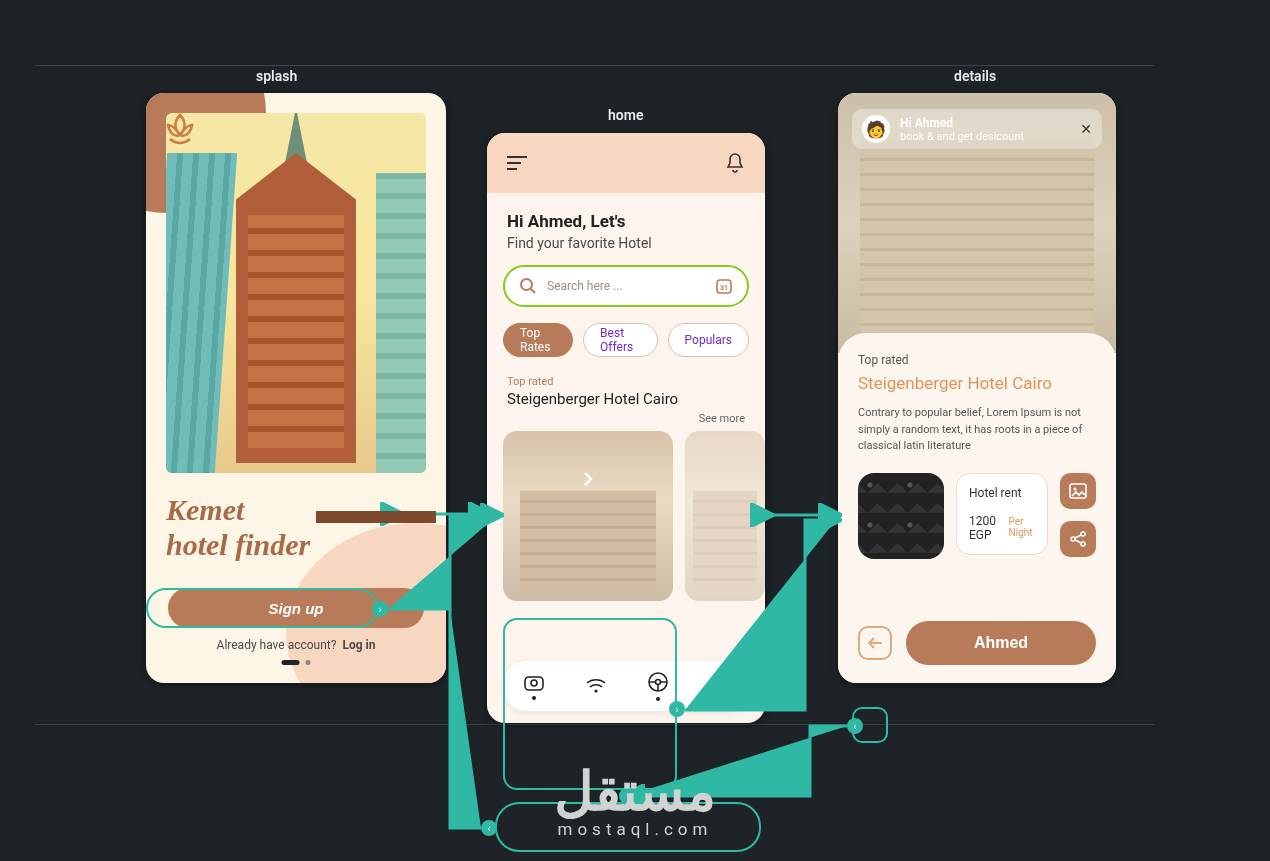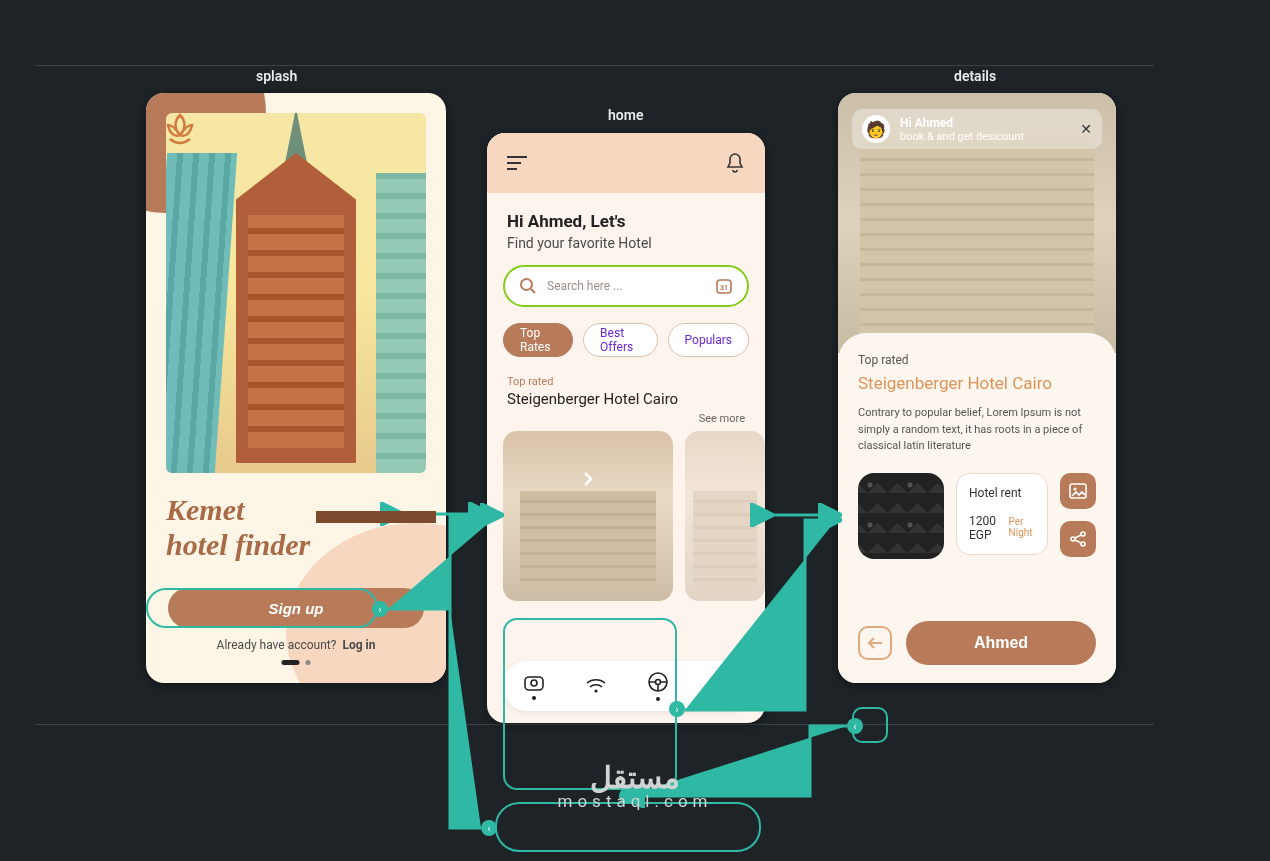--- a/index.html
+++ b/index.html
@@ -191,21 +191,21 @@
   .protonode { position:absolute; width:16px; height:16px; border-radius:50%;
     background:#2fb8a4; display:flex; align-items:center; justify-content:center;
     color:#fff; font-size:10px; }
   svg.arrows { position:absolute; inset:0; width:1270px; height:861px; pointer-events:none; }
 
   
   .footer-logo {
     position:absolute; left:50%; top:760px; transform:translateX(-50%);
     text-align:center; color:#cfd4d2;
   }
-  .footer-logo .ar { font-size:30px; font-weight:700; letter-spacing:1px; }
+  .footer-logo .ar { font-size:54px; font-weight:700; letter-spacing:1px; }
   .footer-logo .lat { font-size:17px; letter-spacing:5px; margin-top:-4px; }
 </style>
 </head>
 <body>
 
 <div class="stage">
   <div class="rule-top"></div>
   <div class="rule-bottom"></div>
 
   <div class="screen-label" style="left:256px; top:68px;">splash</div>

